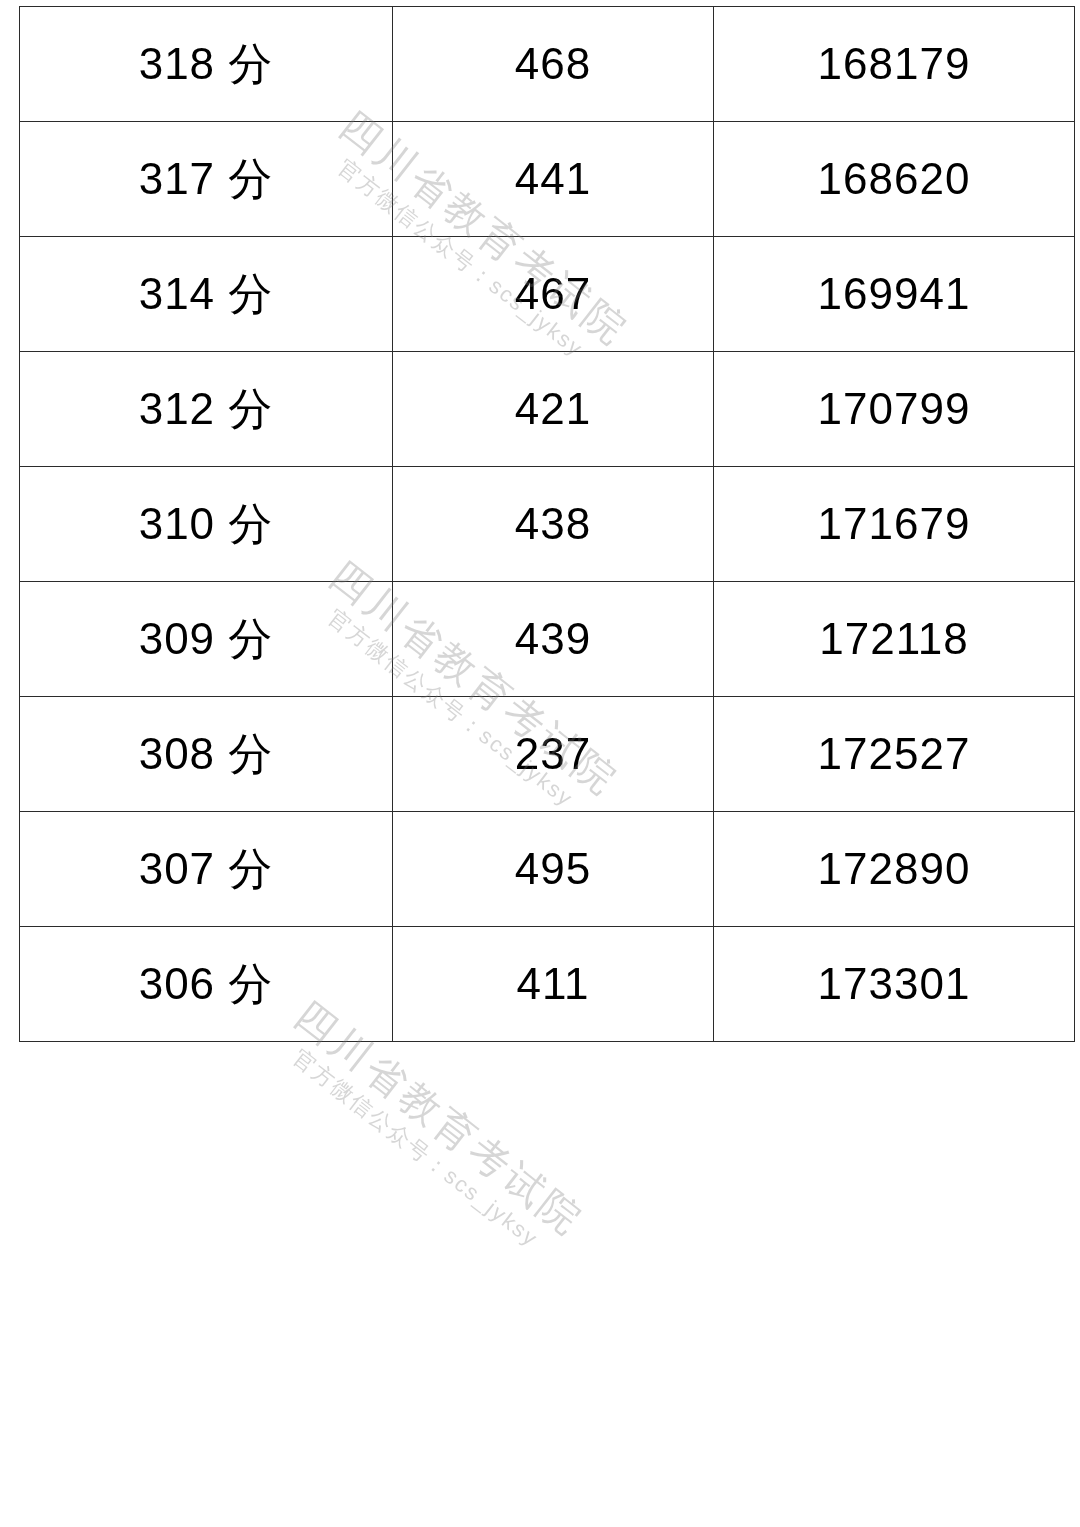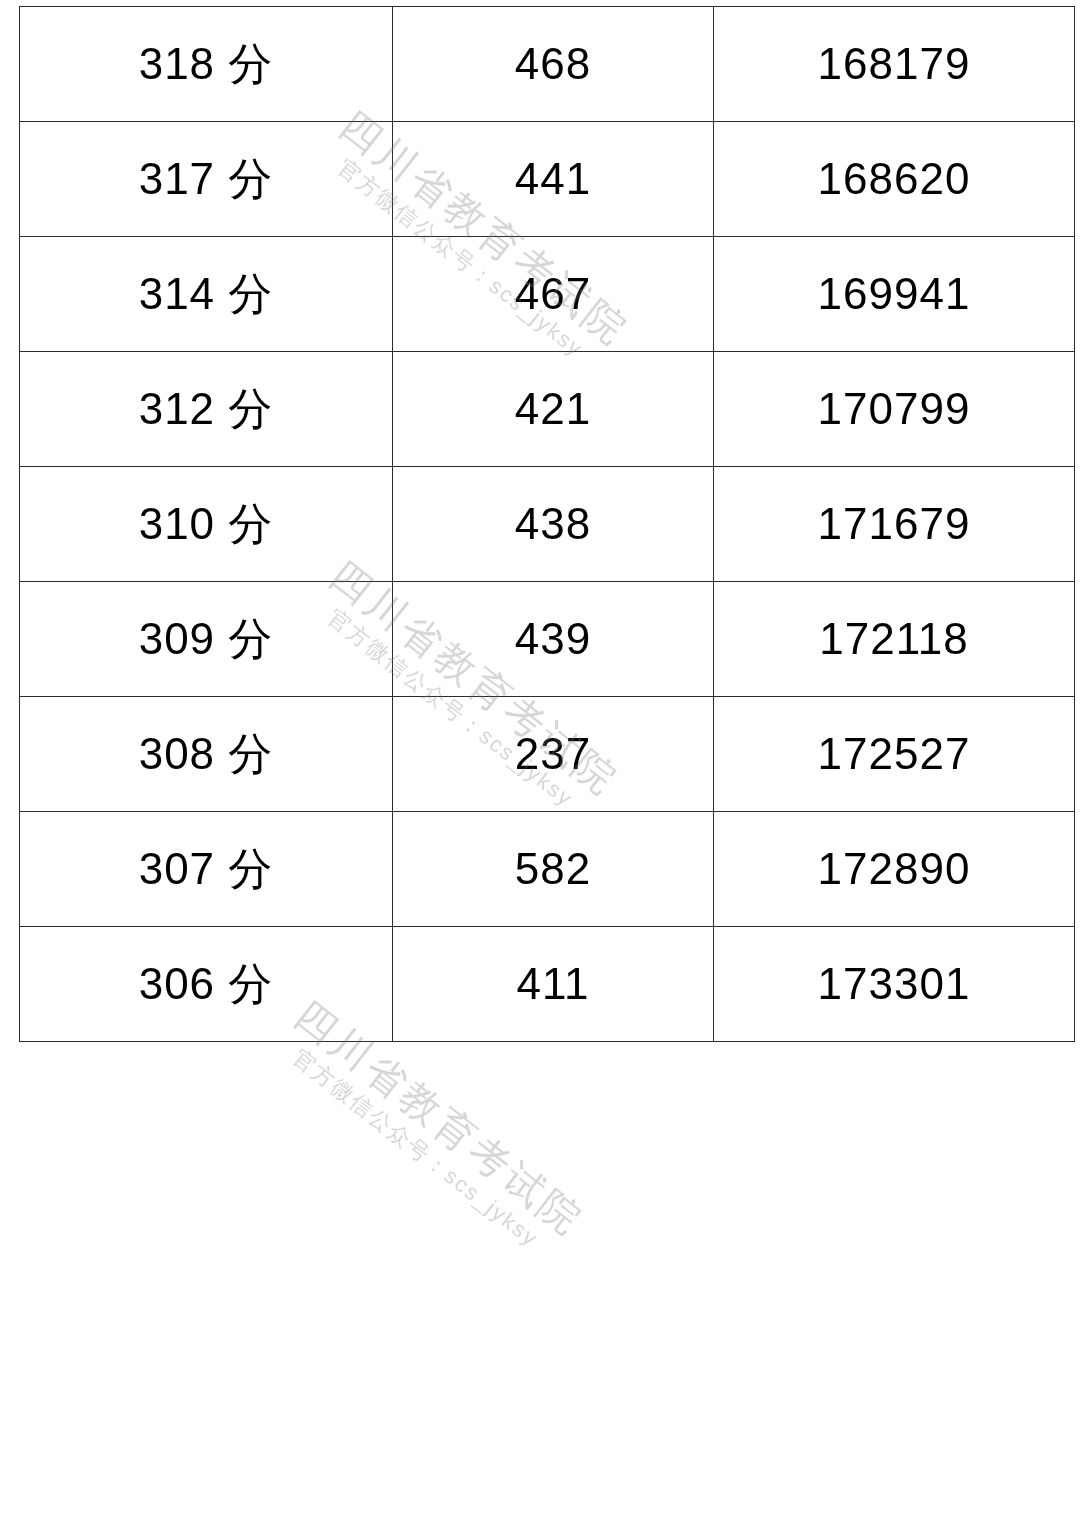--- a/index.html
+++ b/index.html
@@ -118,21 +118,21 @@
         <td class="col-count">439</td>
         <td class="col-cumulative">172118</td>
       </tr>
       <tr>
         <td class="col-score">308 分</td>
         <td class="col-count">237</td>
         <td class="col-cumulative">172527</td>
       </tr>
       <tr>
         <td class="col-score">307 分</td>
-        <td class="col-count">582</td>
+        <td class="col-count">495</td>
         <td class="col-cumulative">172890</td>
       </tr>
       <tr>
         <td class="col-score">306 分</td>
         <td class="col-count">411</td>
         <td class="col-cumulative">173301</td>
       </tr>
     </tbody>
   </table>
 

